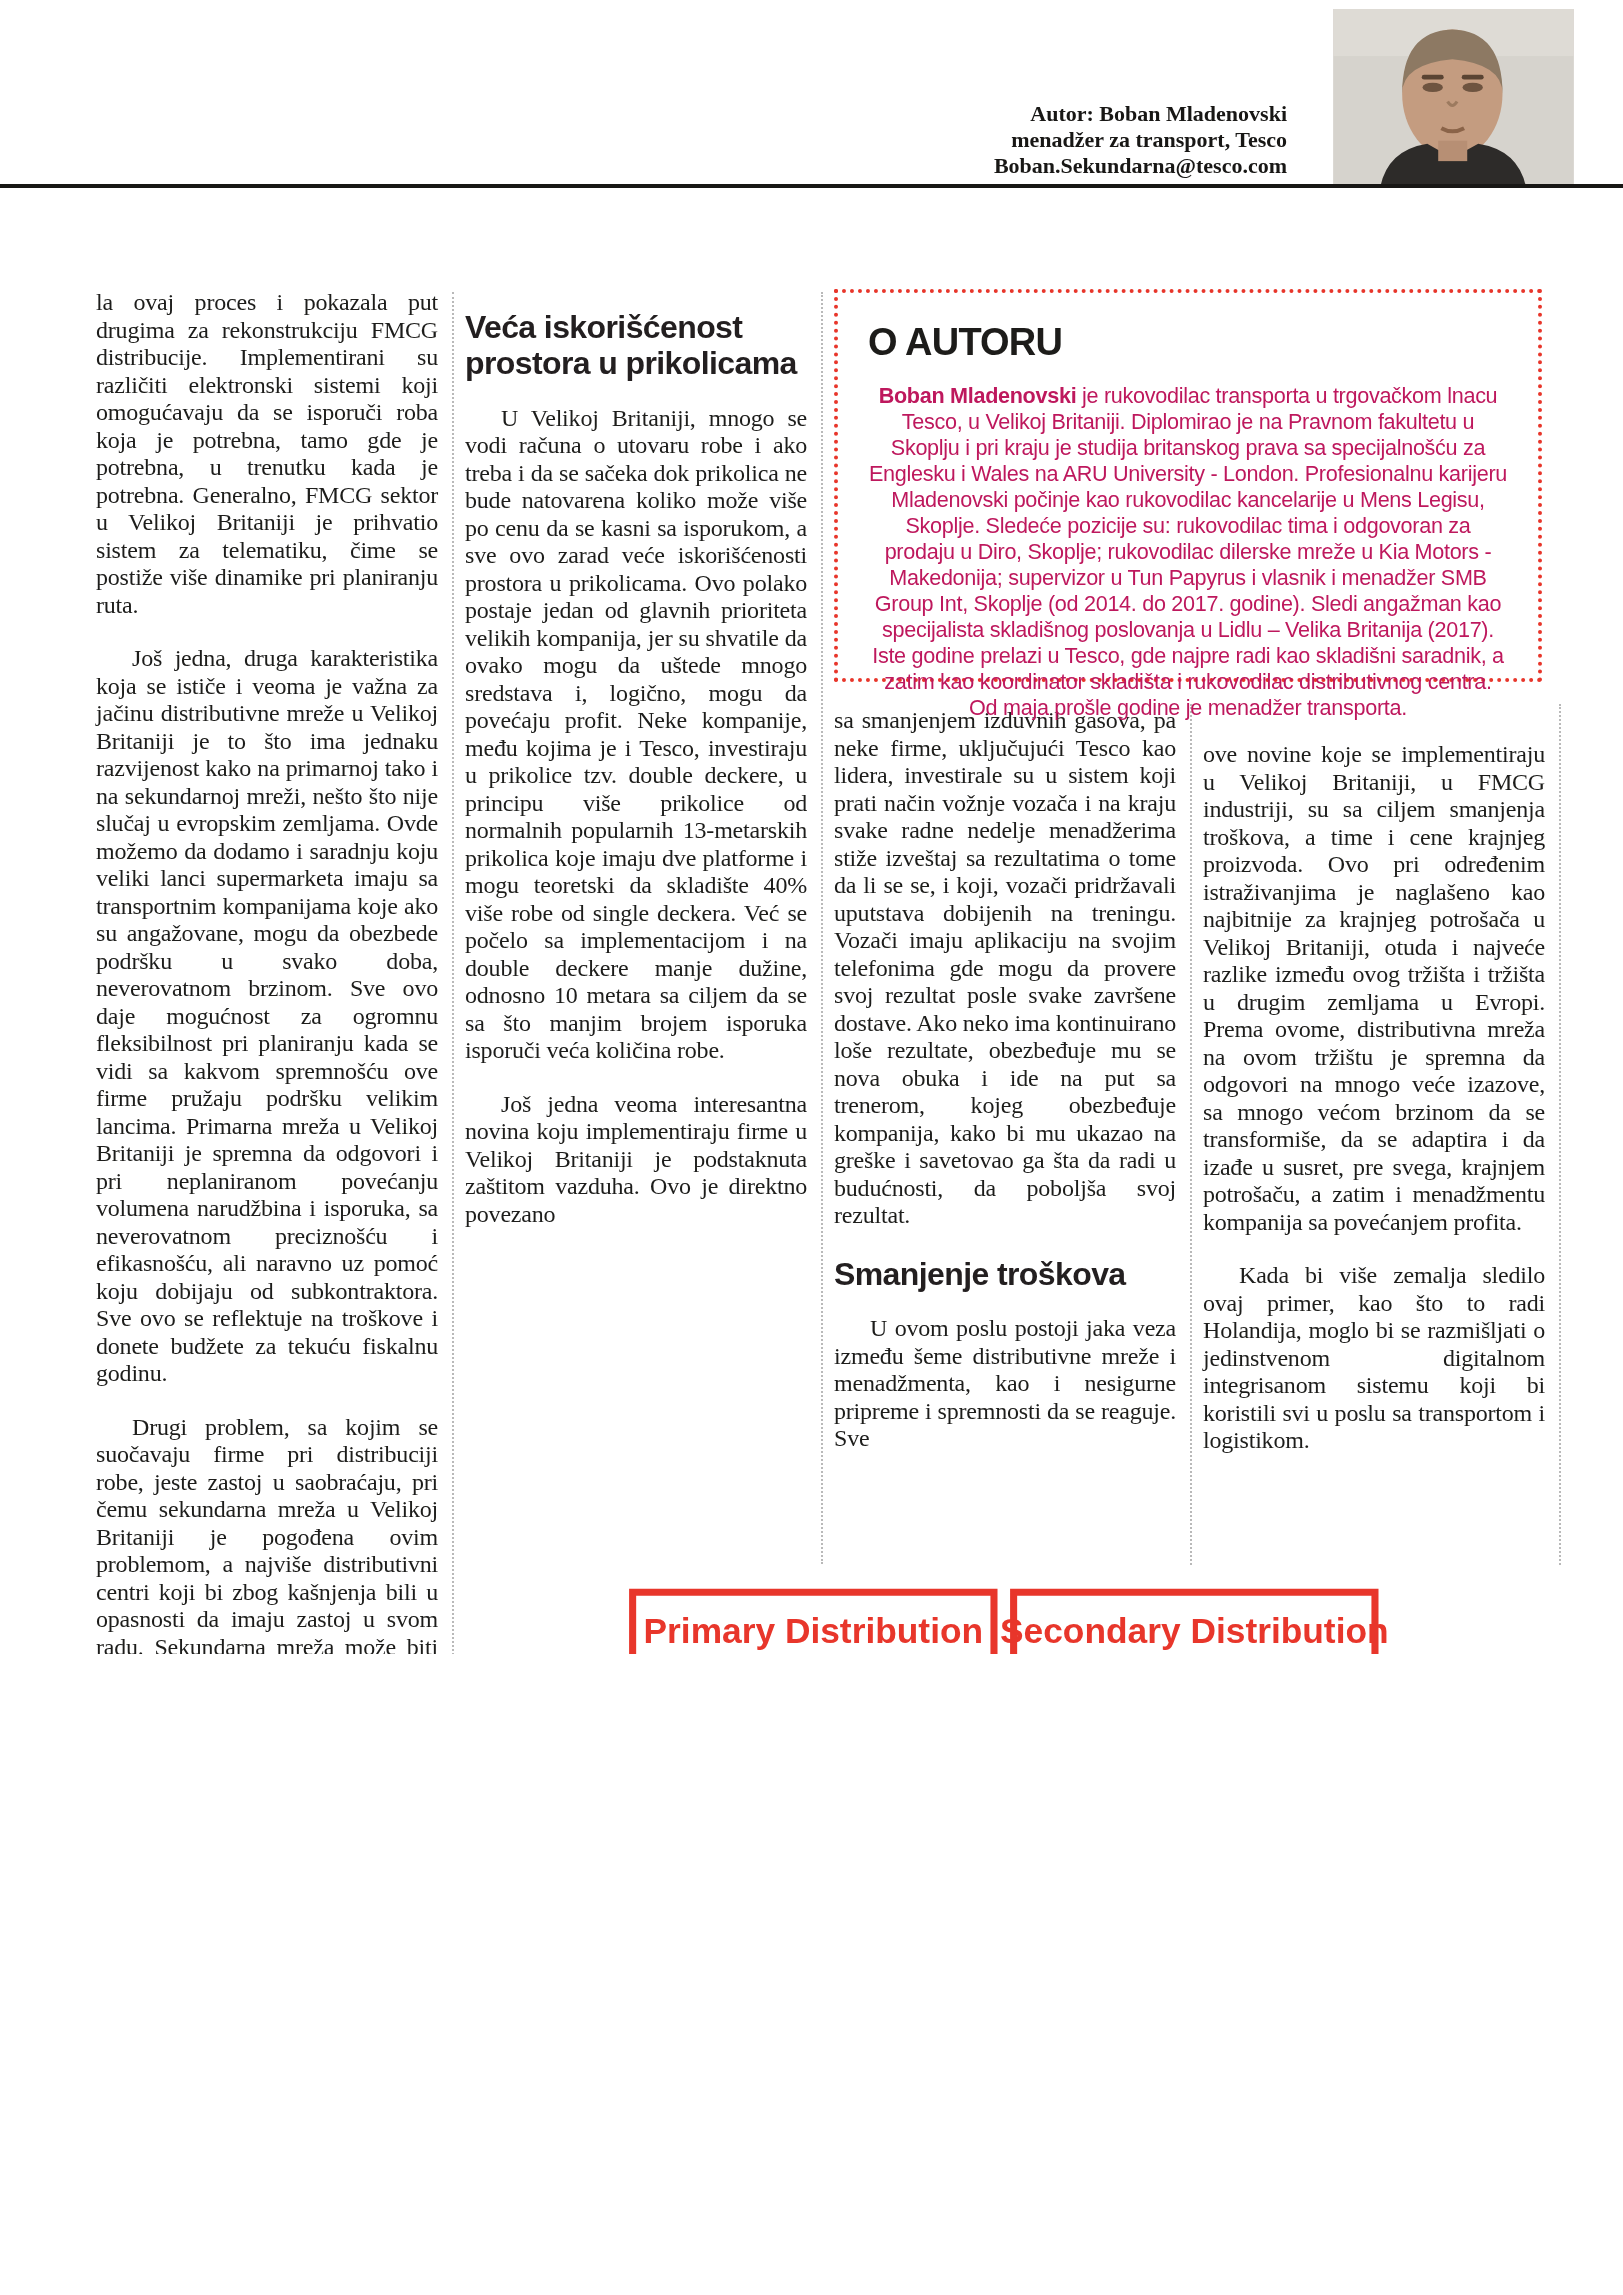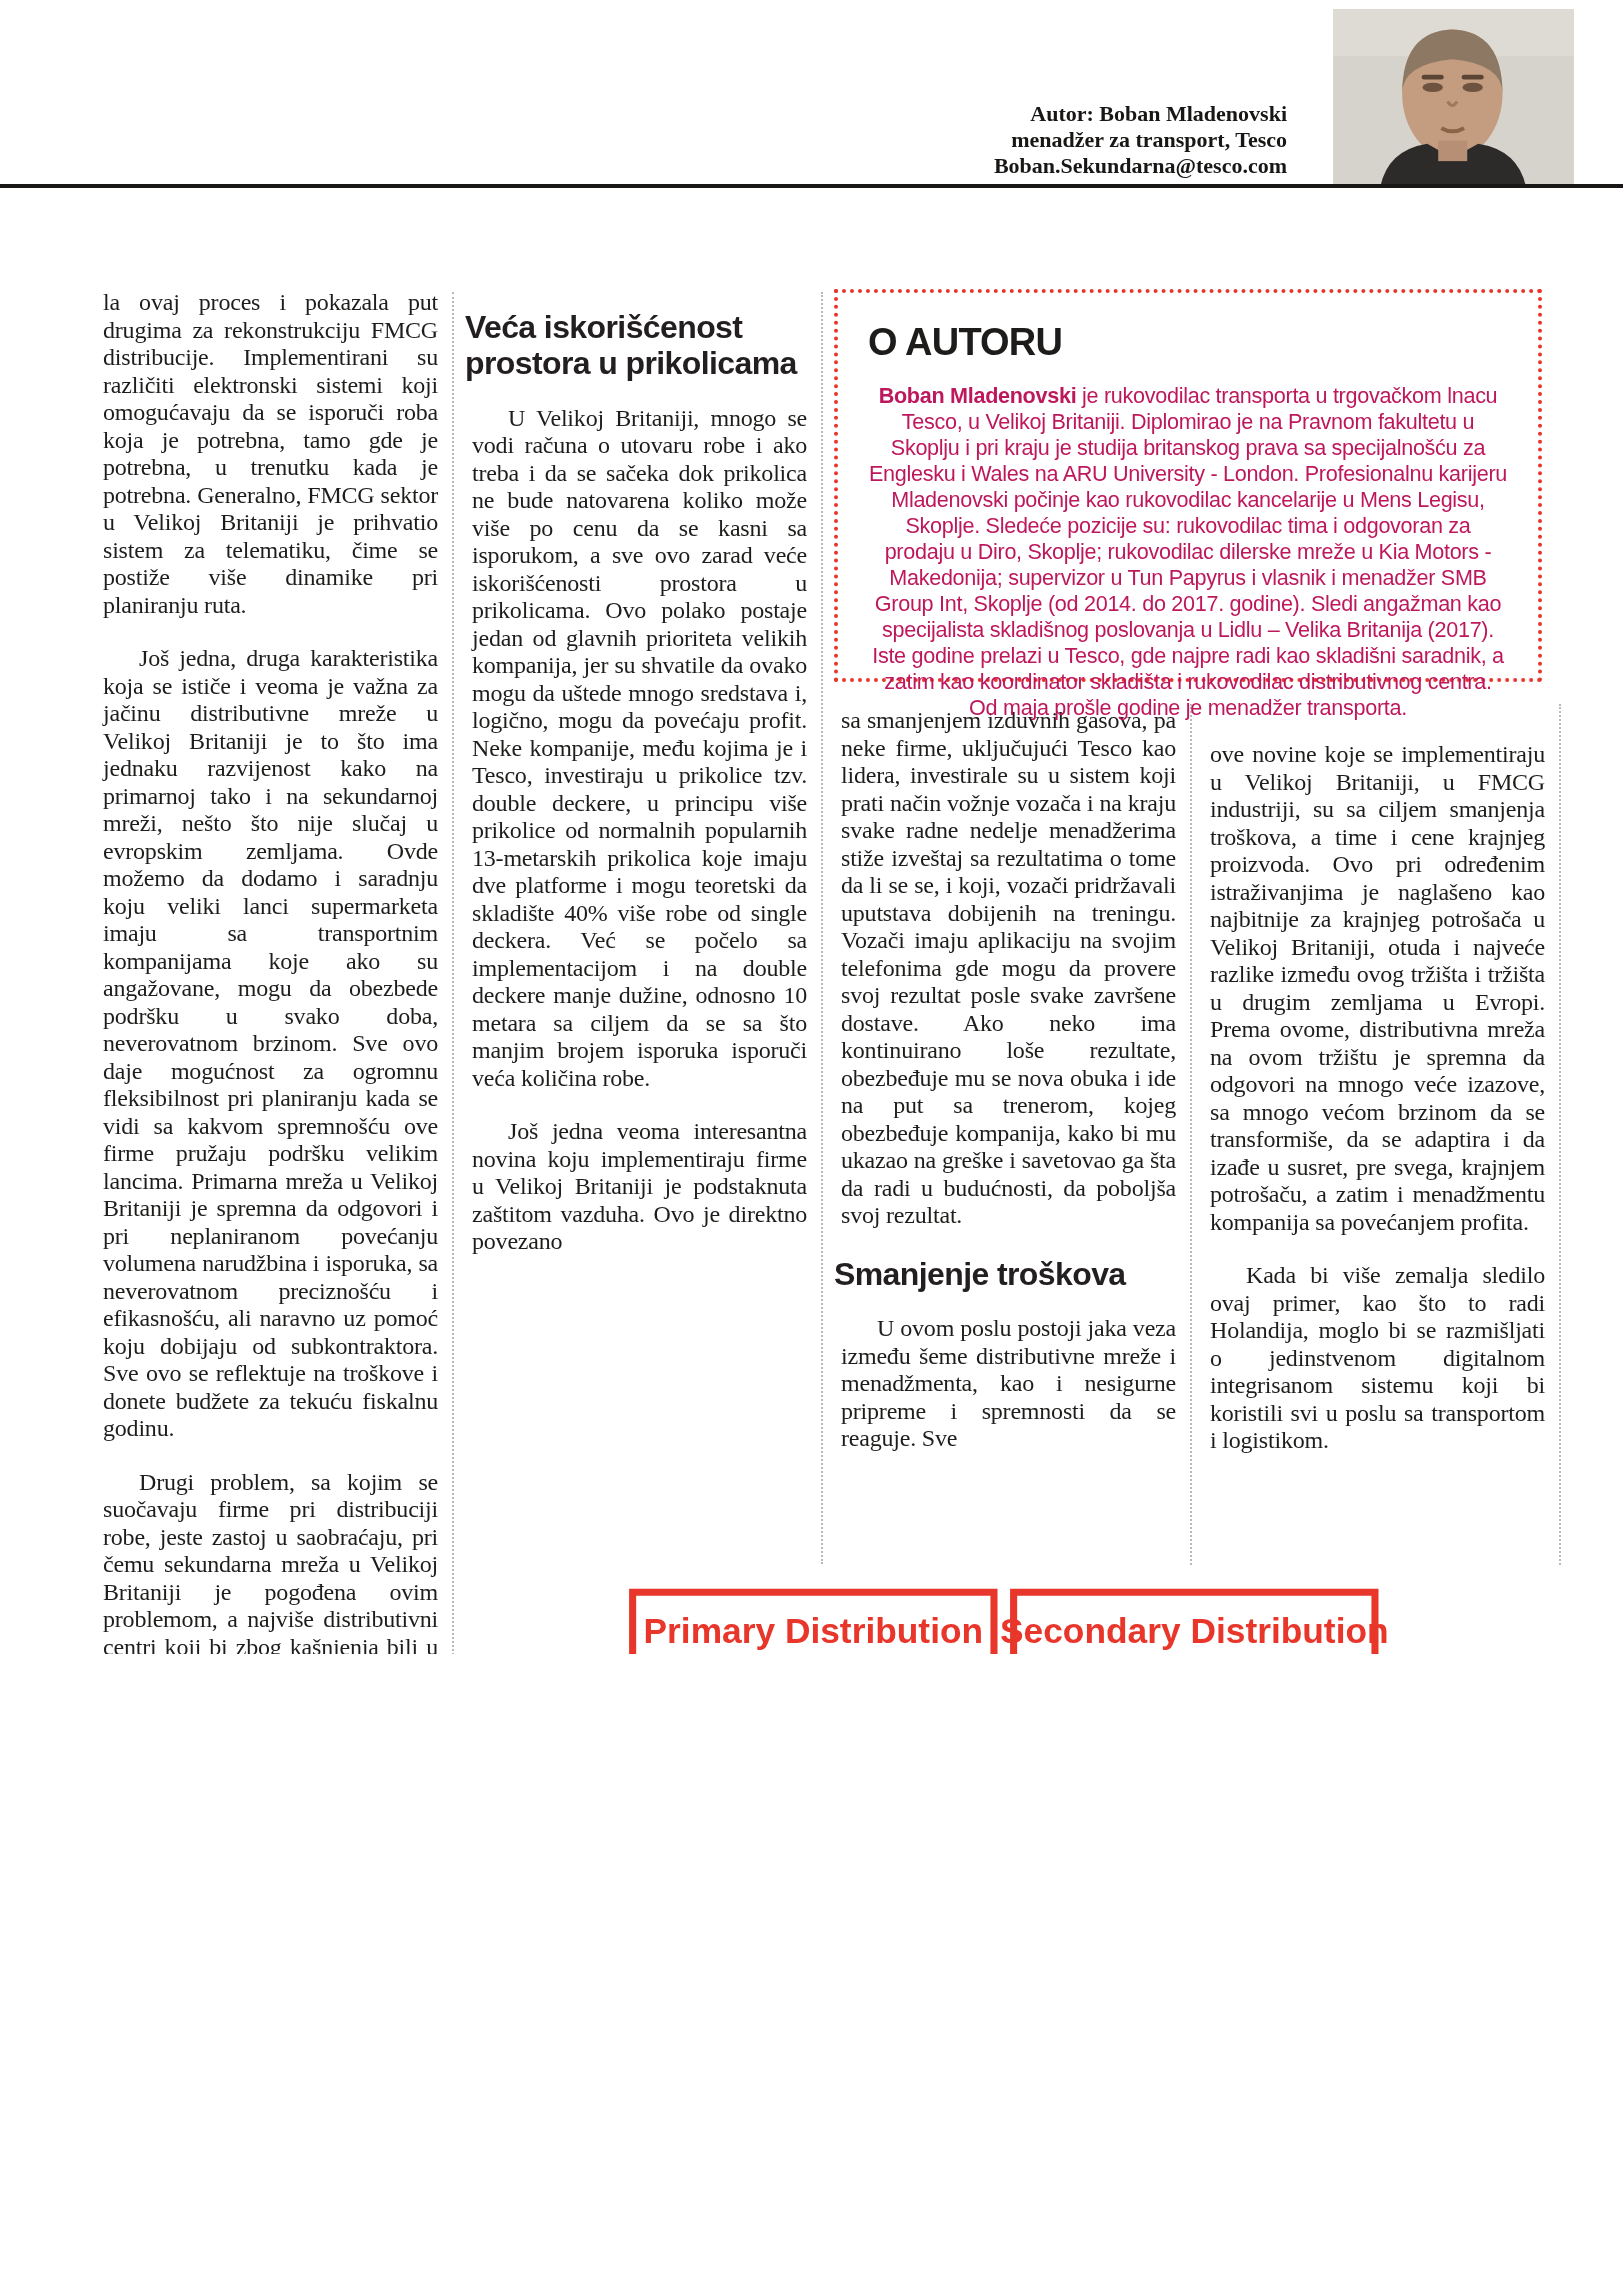--- a/index.html
+++ b/index.html
@@ -7,21 +7,21 @@
         font-family:"Liberation Serif",serif;color:#1d1d1b;}
 
   
   .author-block{position:absolute;right:336px;top:101px;width:487px;text-align:right;
     font-family:"Liberation Serif",serif;font-weight:bold;font-size:22px;line-height:26px;color:#181715;}
   .portrait{position:absolute;left:1333px;top:9.4px;width:241px;height:178px;}
   .top-rule{position:absolute;left:0;top:184px;width:1623px;height:3.9px;background:#181715;}
 
   
   .col{position:absolute;width:342px;text-align:justify;font-size:24px;line-height:27.5px;letter-spacing:-0.2px;}
-  .col p{margin:0 0 26px 7px;}
+  .col p{margin:0 0 26px 0;}
   .col p.indent{text-indent:36px;}
   .col h2{font-family:"Liberation Sans",sans-serif;font-weight:bold;font-size:32px;line-height:36px;
           letter-spacing:-0.6px;color:#231f20;margin:20.4px 0 23.6px 0;text-align:left;}
   #col1{left:96px;top:289px;}
   #col2{left:465px;top:289px;}
   #col3{left:834px;top:707px;}
   #col4{left:1203px;top:741px;}
 
   .vdivider{position:absolute;width:0;border-left:2.4px dotted #b9b9b9;}
   #div1{left:452px;top:292px;height:1907px;}

